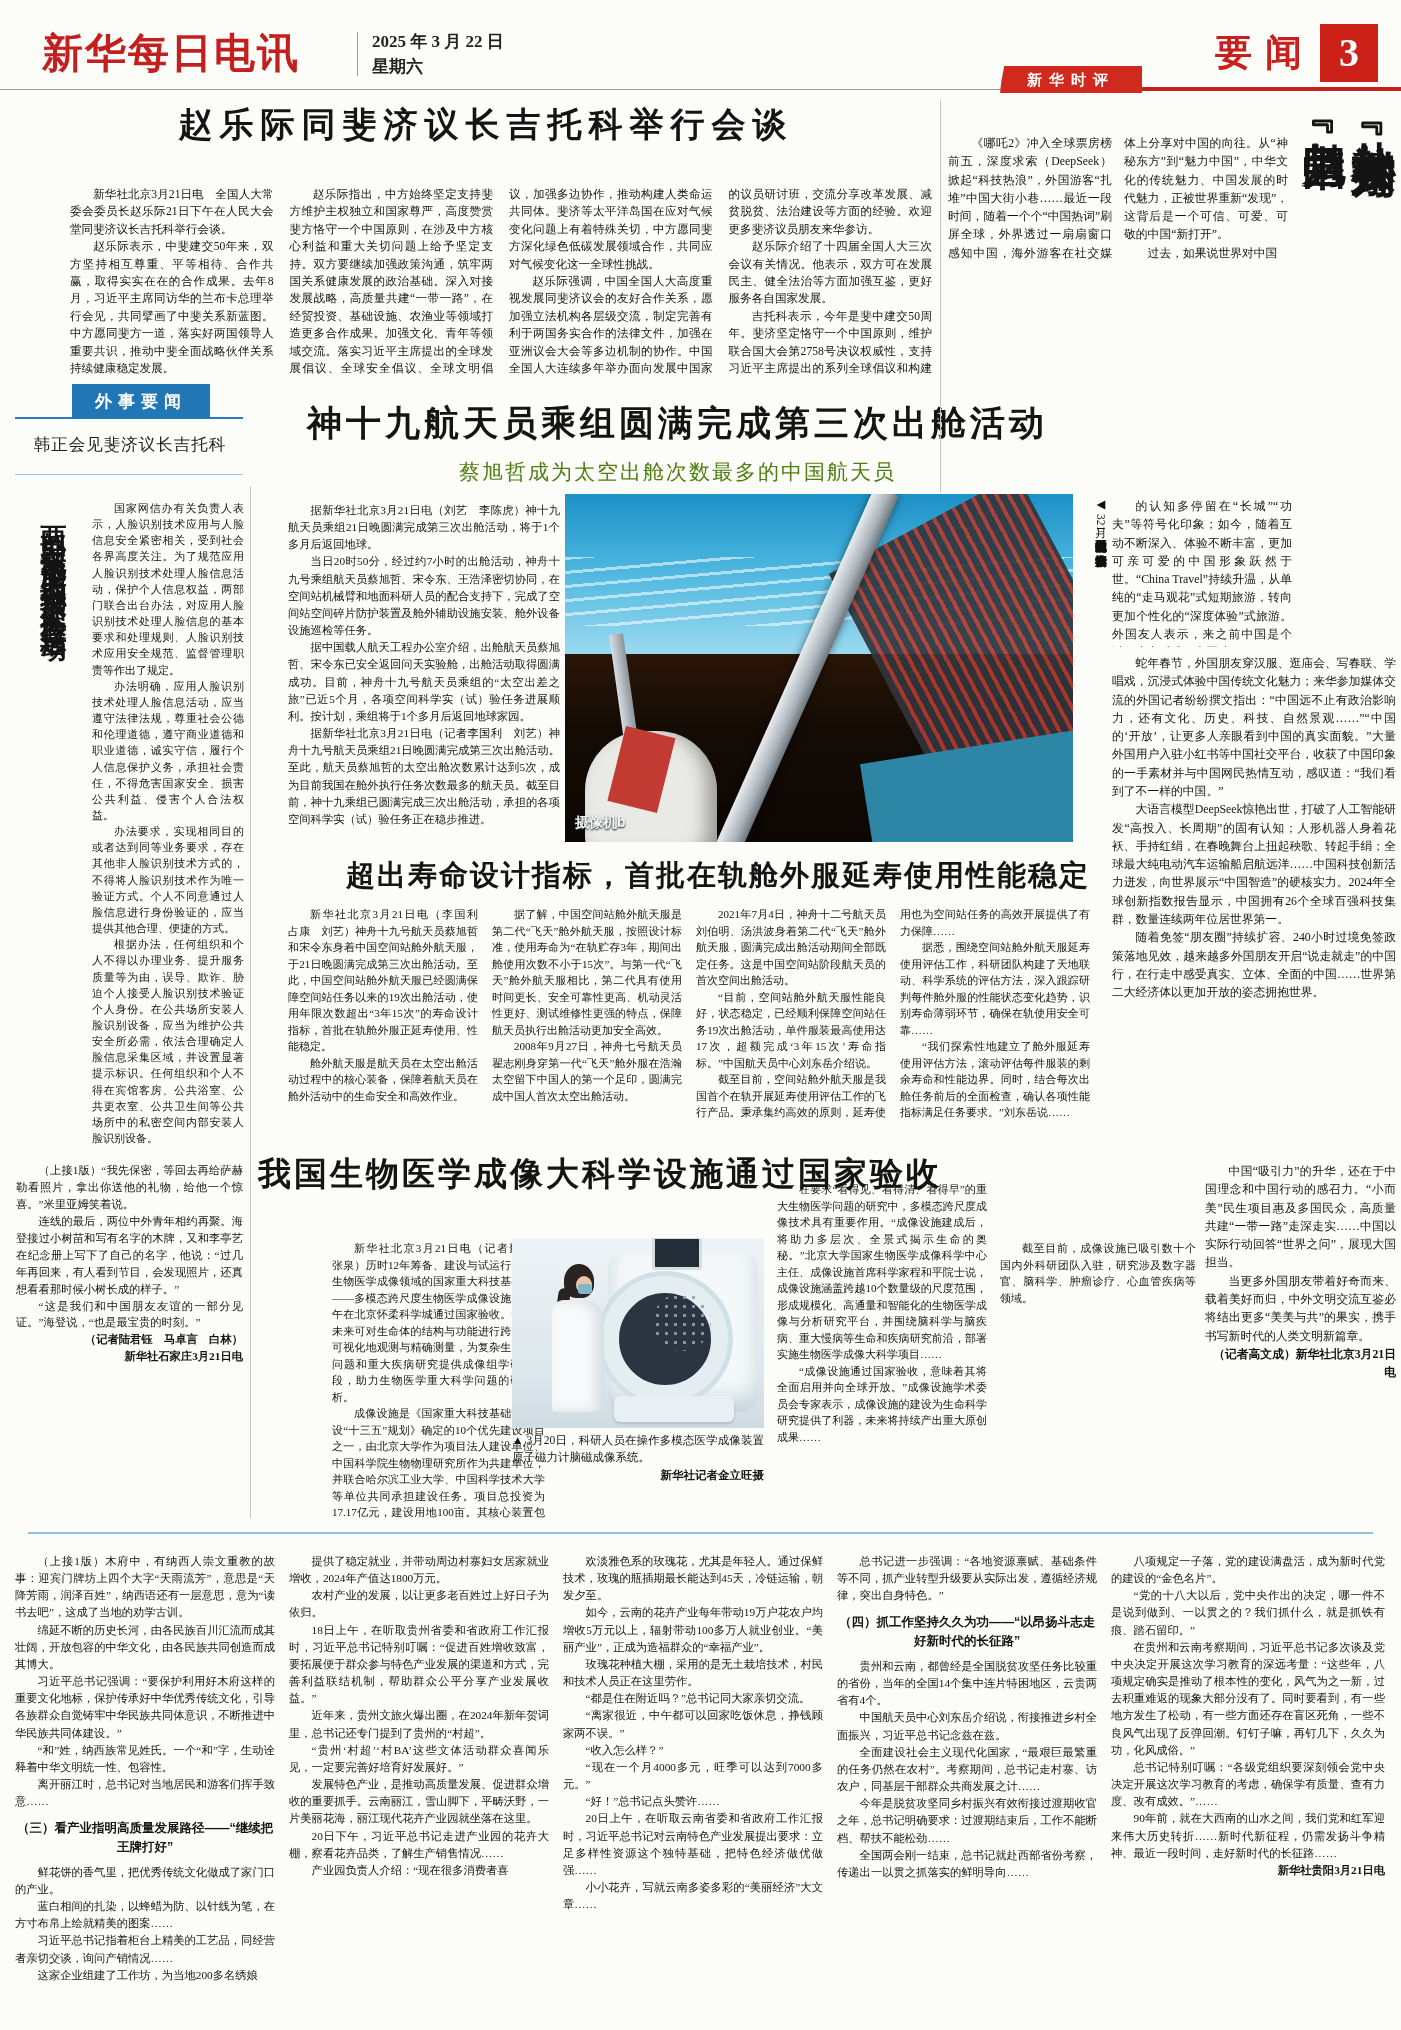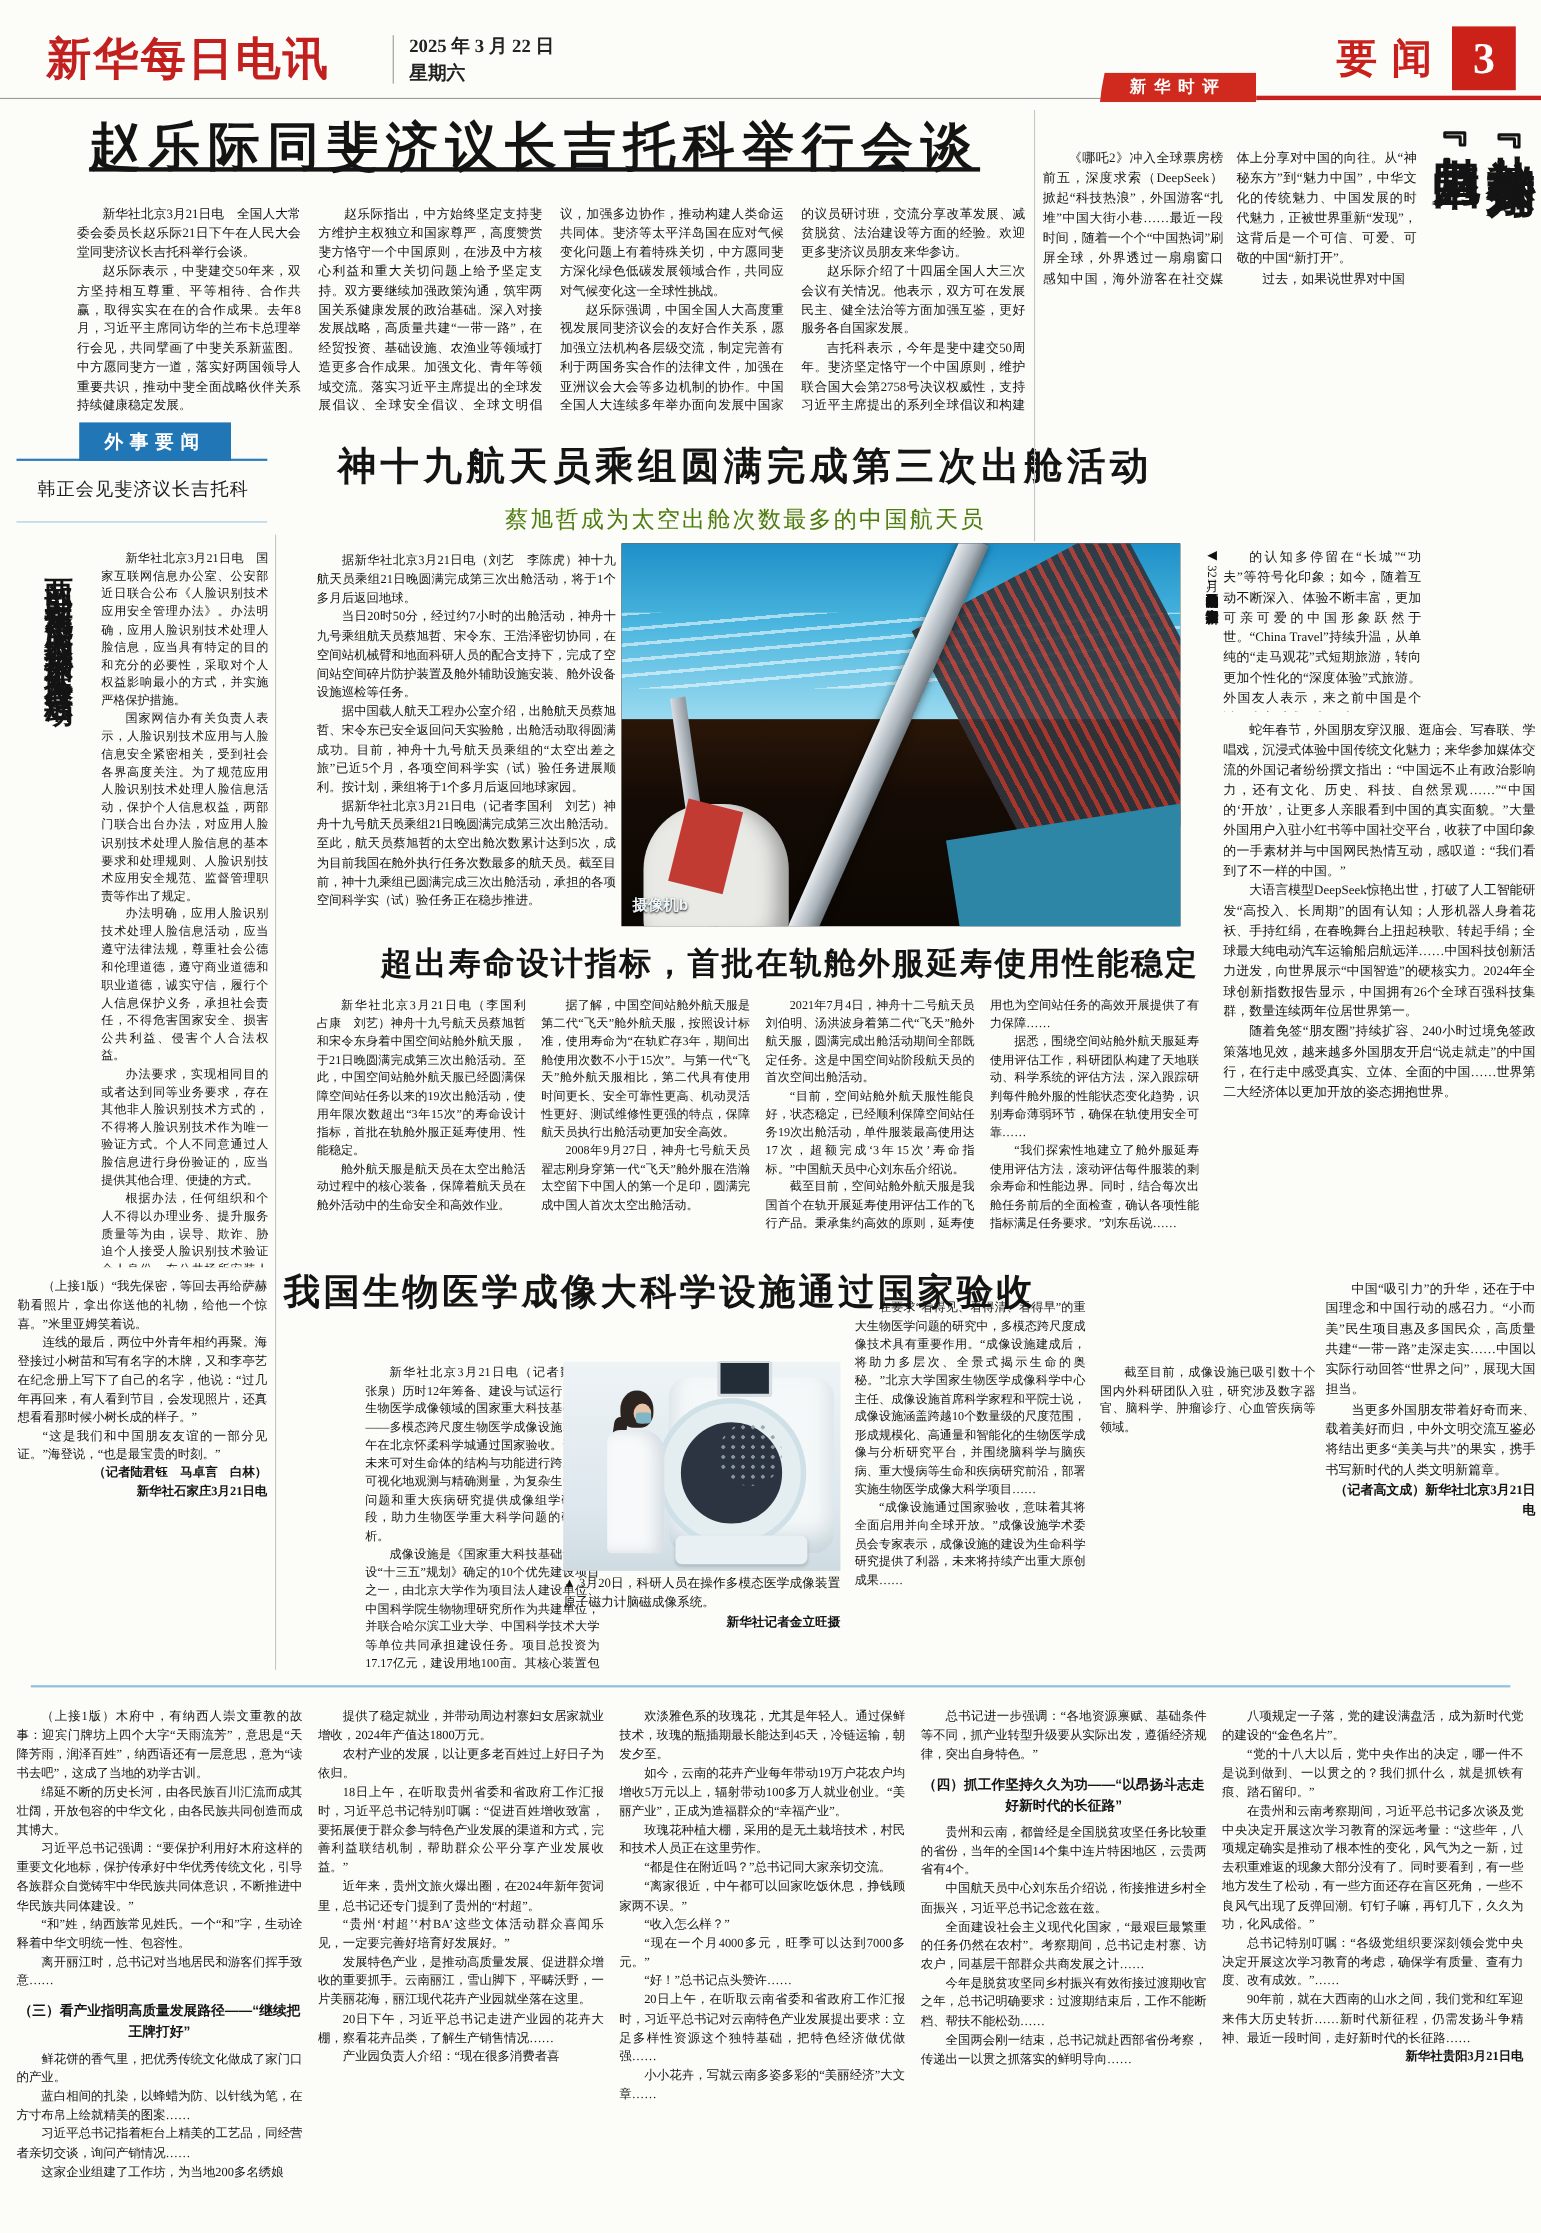--- a/index.html
+++ b/index.html
@@ -10,22 +10,22 @@
   
   #logo{left:42px;top:26px;font-size:41px;font-weight:bold;color:#c21f1f;letter-spacing:2px;}
   #mast-div{left:357px;top:32px;width:1px;height:44px;background:#999;}
   #mast-date{left:372px;top:30px;font-size:17px;font-weight:bold;line-height:1.45;color:#222;}
   #section-label{left:1215px;top:28px;font-size:37px;font-weight:bold;color:#c8201c;letter-spacing:13px;}
   #page-num{left:1320px;top:24px;width:58px;height:58px;background:#cb2119;color:#fff;
             font-size:40px;font-weight:bold;text-align:center;line-height:58px;}
   #header-rule{left:0;top:89px;width:1142px;height:1px;background:#9a9a9a;}
   #header-rule-red{left:1142px;top:87px;width:259px;height:4px;background:#c8201c;}
   
-  #lead-headline{left:70px;top:102px;width:832px;text-align:center;font-size:47px;font-weight:bold;
-                 letter-spacing:7px;white-space:nowrap;text-decoration:underline;}
+  #lead-headline{left:70px;top:102px;width:832px;text-align:center;font-size:34px;font-weight:bold;
+                 letter-spacing:7px;white-space:nowrap;}
   #lead-body{left:70px;top:186px;width:862px;height:206px;column-count:4;column-gap:16px;
              font-size:11.6px;line-height:1.5;overflow:hidden;}
   p.para{margin:0;text-indent:2em;text-align:justify;}
   
   #waishi-line{left:15px;top:417px;width:228px;height:2px;background:#2d7ab8;}
   #waishi-box{left:72px;top:384px;width:138px;height:35px;background:#2176b5;color:#fff;
               text-align:center;line-height:35px;font-size:17px;font-weight:bold;letter-spacing:6px;}
   #hanzheng{left:18px;top:434px;width:224px;text-align:center;font-size:16.5px;letter-spacing:1px;color:#1d1d1d;}
   #waishi-line2{left:15px;top:474px;width:228px;height:1px;background:#9fc6e0;}
   
@@ -146,21 +146,20 @@
     </div>
 
   <div class="abs" id="waishi-line"></div>
   <div class="abs sans" id="waishi-box">外事要闻</div>
   <div class="abs" id="hanzheng">韩正会见斐济议长吉托科</div>
   <div class="abs" id="waishi-line2"></div>
 
   <div class="abs" id="rule-v1"></div>
   <div class="abs" id="face-vtitle">两部门发文规范应用人脸识别技术处理人脸信息活动</div>
   <div class="abs" id="face-body">
-      <p class="para">新华社北京3月21日电　国家互联网信息办公室、公安部近日联合公布《人脸识别技术应用安全管理办法》。办法明确，应用人脸识别技术处理人脸信息，应当具有特定的目的和充分的必要性，采取对个人权益影响最小的方式，并实施严格保护措施。</p>
       <p class="para">国家网信办有关负责人表示，人脸识别技术应用与人脸信息安全紧密相关，受到社会各界高度关注。为了规范应用人脸识别技术处理人脸信息活动，保护个人信息权益，两部门联合出台办法，对应用人脸识别技术处理人脸信息的基本要求和处理规则、人脸识别技术应用安全规范、监督管理职责等作出了规定。</p>
       <p class="para">办法明确，应用人脸识别技术处理人脸信息活动，应当遵守法律法规，尊重社会公德和伦理道德，遵守商业道德和职业道德，诚实守信，履行个人信息保护义务，承担社会责任，不得危害国家安全、损害公共利益、侵害个人合法权益。</p>
       <p class="para">办法要求，实现相同目的或者达到同等业务要求，存在其他非人脸识别技术方式的，不得将人脸识别技术作为唯一验证方式。个人不同意通过人脸信息进行身份验证的，应当提供其他合理、便捷的方式。</p>
       <p class="para">根据办法，任何组织和个人不得以办理业务、提升服务质量等为由，误导、欺诈、胁迫个人接受人脸识别技术验证个人身份。在公共场所安装人脸识别设备，应当为维护公共安全所必需，依法合理确定人脸信息采集区域，并设置显著提示标识。任何组织和个人不得在宾馆客房、公共浴室、公共更衣室、公共卫生间等公共场所中的私密空间内部安装人脸识别设备。</p>
     </div>
 
   <div class="abs" id="left-cont">
       <p class="para">（上接1版）“我先保密，等回去再给萨赫勒看照片，拿出你送他的礼物，给他一个惊喜。”米里亚姆笑着说。</p>
       <p class="para">连线的最后，两位中外青年相约再聚。海登接过小树苗和写有名字的木牌，又和李亭艺在纪念册上写下了自己的名字，他说：“过几年再回来，有人看到节目，会发现照片，还真想看看那时候小树长成的样子。”</p>
       <p class="para">“这是我们和中国朋友友谊的一部分见证。”海登说，“也是最宝贵的时刻。”</p>

